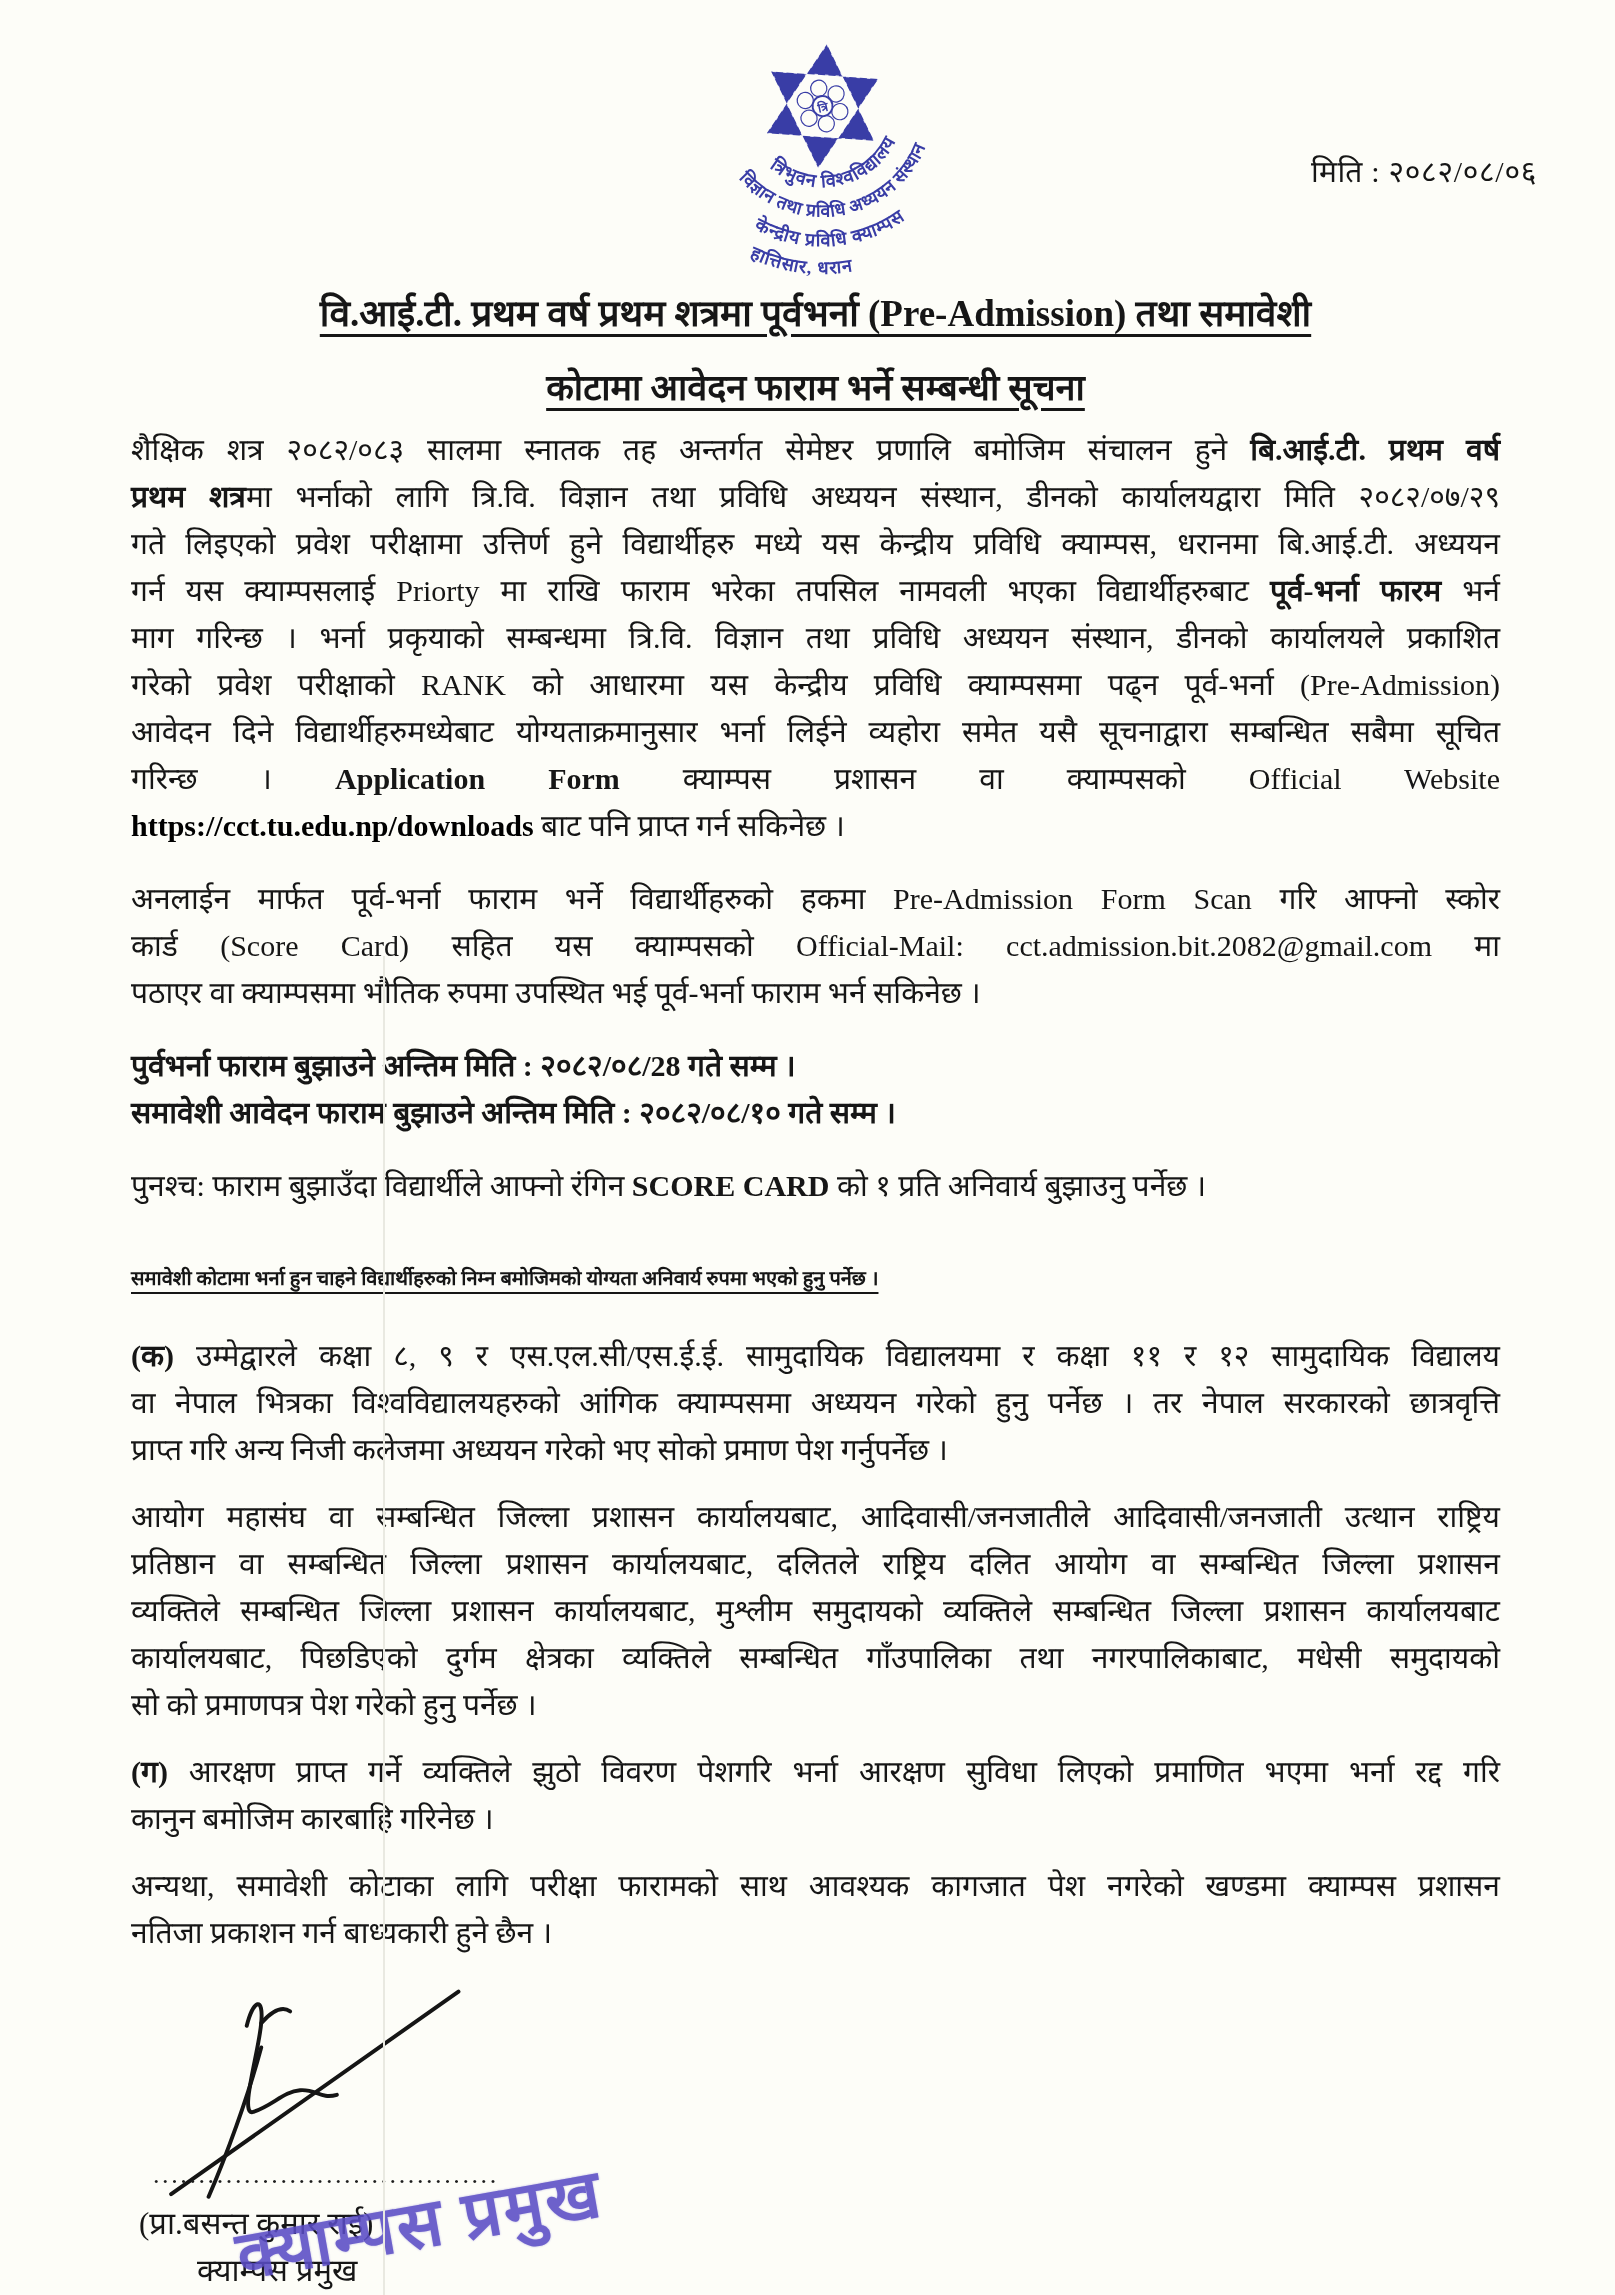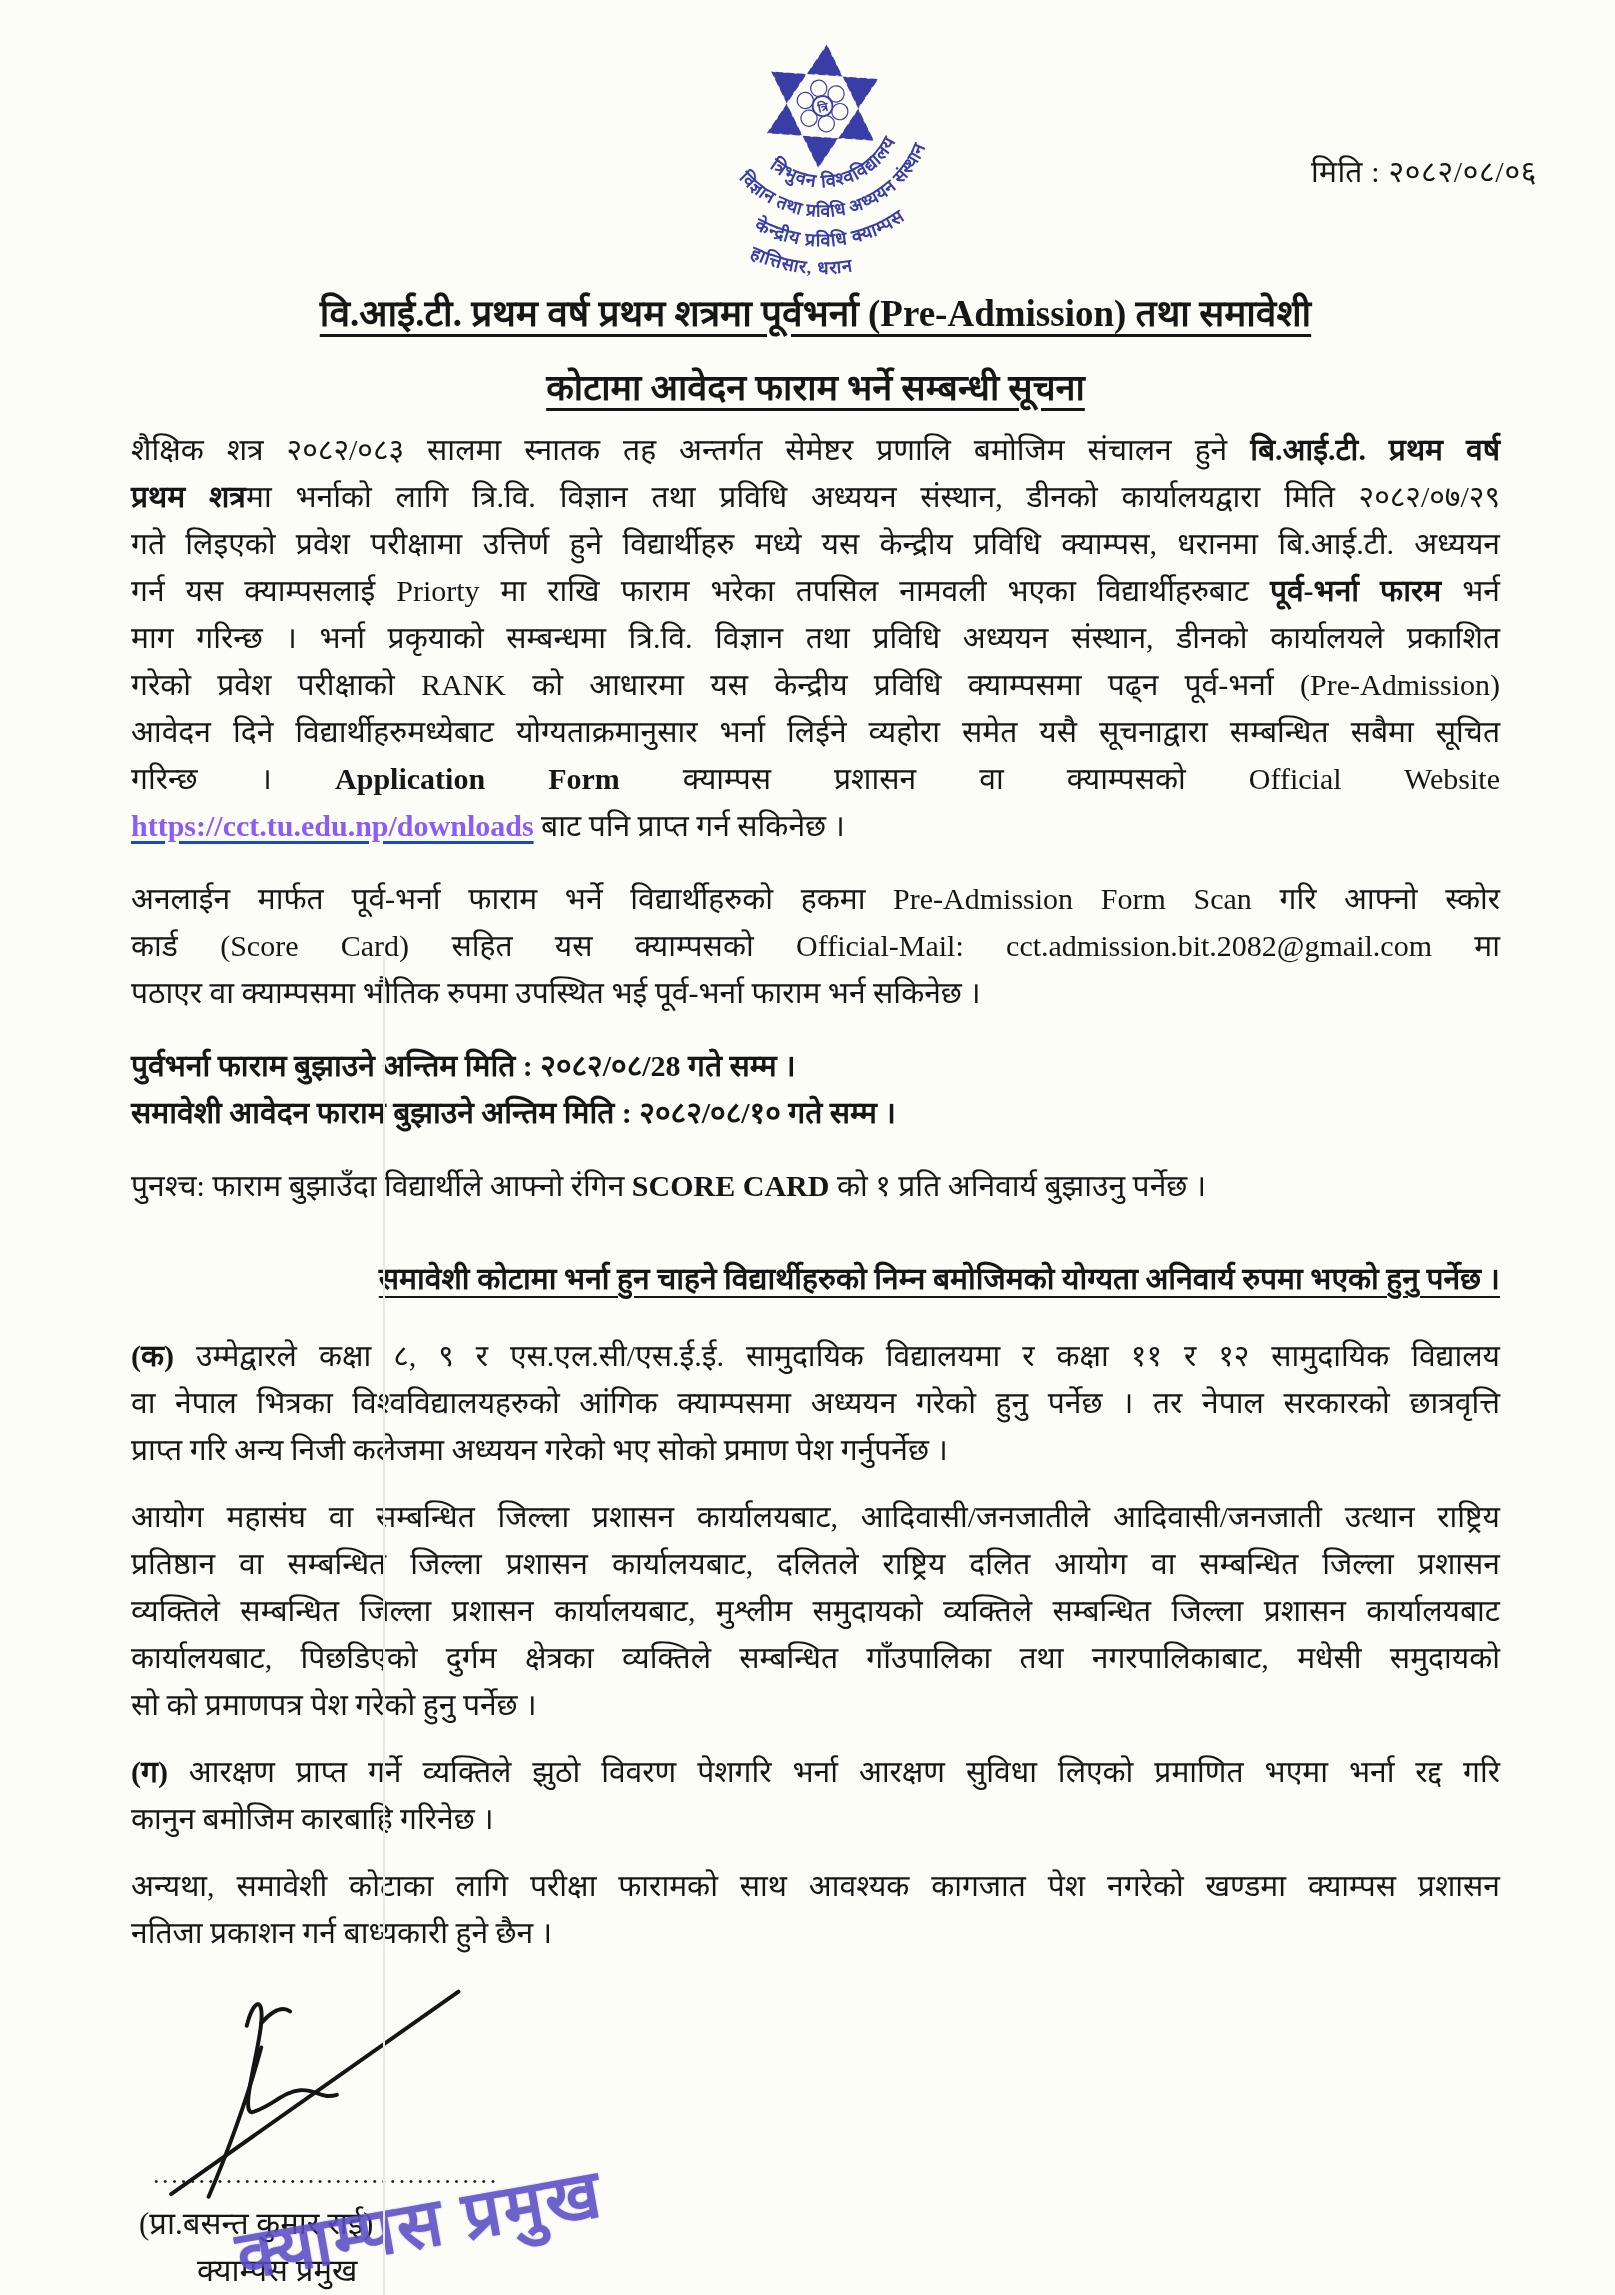--- a/index.html
+++ b/index.html
@@ -18,23 +18,23 @@
   .t1 { font-size:37px; line-height:76px; text-decoration:underline; text-decoration-thickness:2.6px; text-underline-offset:8px; }
   .t2 { font-size:36px; line-height:72px; text-decoration:underline; text-decoration-thickness:2.6px; text-underline-offset:8px; }
   
   .content { position:absolute; top:426px; left:131px; right:115px; font-size:30px; }
   .ln { line-height:47px; }
   .jl { text-align:justify; text-align-last:justify; }
   .b { font-weight:bold; }
   .boldline { font-weight:bold; }
   .mt30 { margin-top:20px; } .mt40 { margin-top:26px; }
   .mt45 { margin-top:30px; } .mt70 { margin-top:46px; }
-  .quota-heading { font-weight:bold; text-align:right; font-size:30px; line-height:47px;
+  .quota-heading { font-weight:bold; text-align:left; font-size:20px; line-height:47px;
     text-decoration:underline; text-decoration-thickness:2px; text-underline-offset:7.2px; }
-  .link { color:#8b5cf6; font-weight:bold; text-decoration:underline;
+  .link { color:#000000; font-weight:bold; 
     text-decoration-thickness:2.6px; text-decoration-color:#1a49c8; text-underline-offset:5.3px; cursor:pointer;text-align:center; }
   
   .sig-svg { position:absolute; left:148px; top:1985px; width:329px; height:217px; }
   .dots { position:absolute; left:153px; top:2160px; font-size:26px; letter-spacing:2.6px; color:#1d1d1d; }
   .sig-name { position:absolute; left:139px; top:2201px; font-size:31px; }
   .sig-role { position:absolute; left:197px; top:2248px; font-size:31px; }
   .stamp { position:absolute; left:245px; top:2207px; font-size:67px; font-weight:bold;
     color:#5a4cc5; transform:rotate(-10deg); transform-origin:0 100%; letter-spacing:2.6px;
     opacity:.88; white-space:nowrap; text-shadow:0 0 2px rgba(90,76,197,.55); }
   .scan-line { position:absolute; left:383px; top:956px; width:2px; height:1339px; background:#e9e9e1; }

